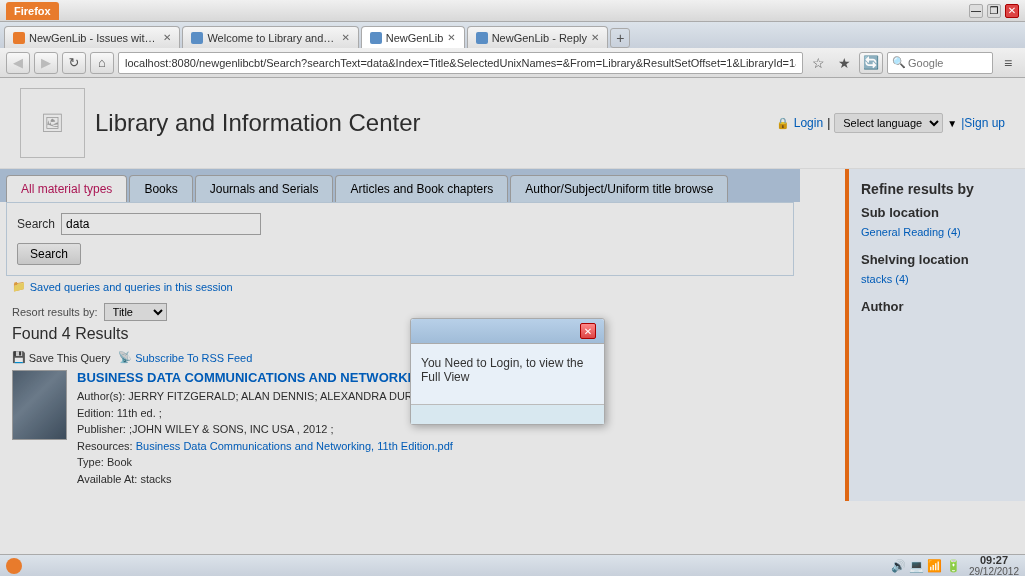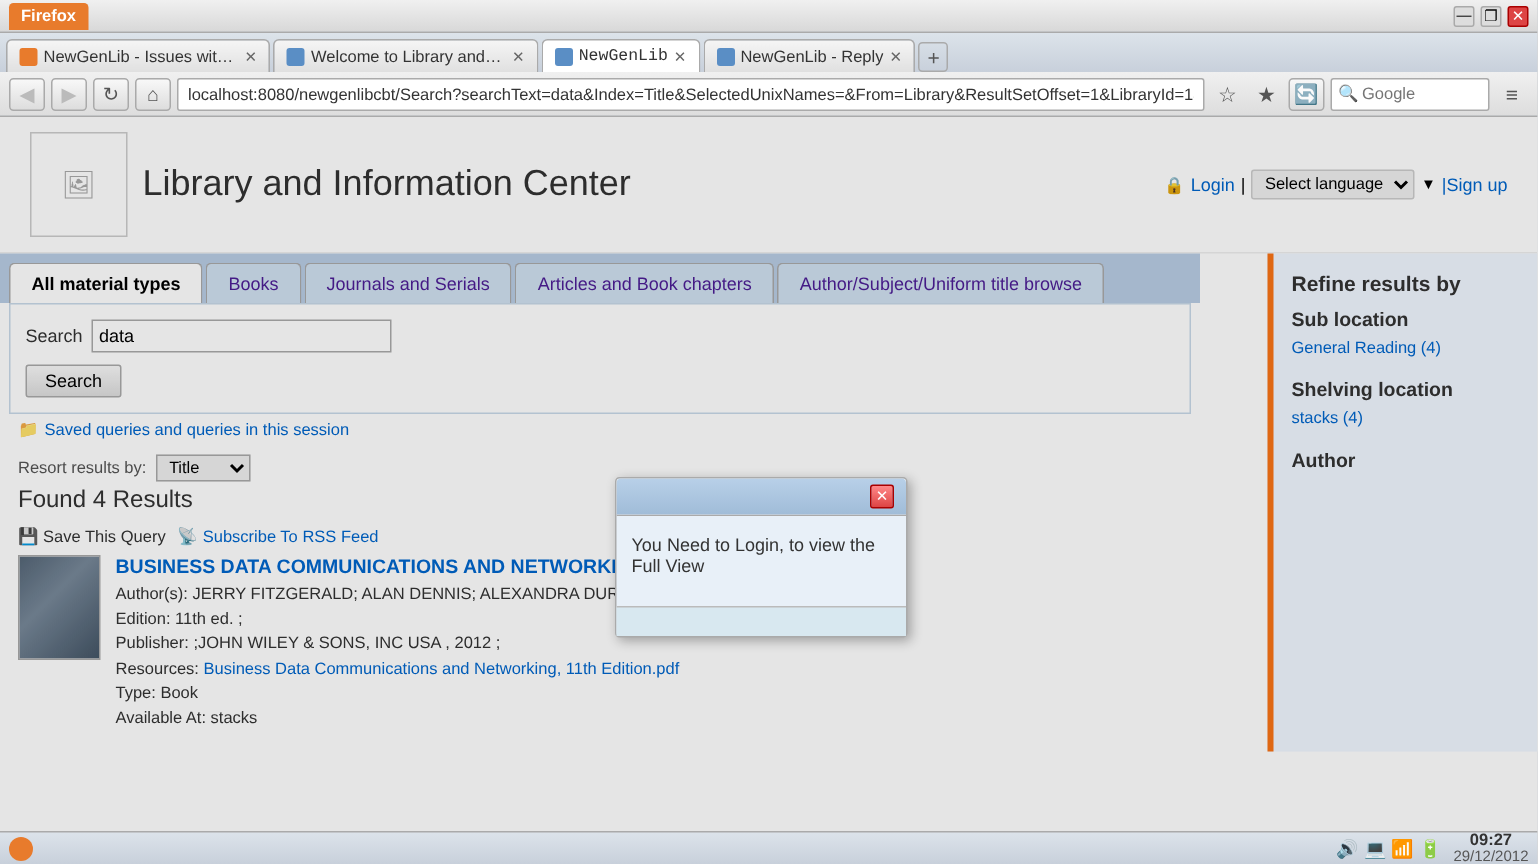--- a/index.html
+++ b/index.html
@@ -35,22 +35,22 @@
     .login-link { color: #0066cc; text-decoration: none; }
     .lang-select { font-size: 11px; padding: 2px 4px; border: 1px solid #ccc; border-radius: 2px; }
     .signup-link { color: #0066cc; text-decoration: none; }
 
     
     .nav-menu { background: #5a8ec5; display: flex; align-items: stretch; }
     .nav-menu a { color: white; text-decoration: none; padding: 6px 16px; font-size: 12px; display: flex; align-items: center; }
 
     
     .search-tabs { background: #b8cce4; display: flex; align-items: stretch; padding: 6px 6px 0 6px; gap: 2px; }
-    .tab-item { padding: 6px 14px; font-size: 12px; cursor: pointer; border-radius: 4px 4px 0 0; border: 1px solid #aaa; border-bottom: none; background: #d0e0f0; color: #4c1d95; }
-    .tab-item.active { background: white; font-weight: bold; color: #000000; }
+    .tab-item { padding: 6px 14px; font-size: 12px; cursor: pointer; border-radius: 4px 4px 0 0; border: 1px solid #aaa; border-bottom: none; background: #d0e0f0; color: #000000; }
+    .tab-item.active { background: white; font-weight: normal; color: #be185d; }
 
     
     .search-area { background: white; border: 1px solid #c8d8e8; margin: 0 6px; padding: 10px; }
     .search-row { display: flex; align-items: center; gap: 6px; margin-bottom: 8px; }
     .search-label { font-size: 12px; color: #333; }
     .search-input { width: 200px; height: 22px; border: 1px solid #aaa; padding: 0 4px; font-size: 12px; }
     .search-btn { padding: 3px 12px; background: linear-gradient(to bottom, #f8f8f8, #ddd); border: 1px solid #aaa; border-radius: 2px; cursor: pointer; font-size: 12px; }
 
     .saved-queries { display: flex; align-items: center; gap: 4px; font-size: 11px; color: #0066cc; text-decoration: none; }
     .folder-icon { color: #888; }
@@ -118,21 +118,21 @@
       <span style="overflow:hidden;text-overflow:ellipsis;white-space:nowrap;max-width:130px;">NewGenLib - Issues with NewGenLib ...</span>
       <span class="tab-close">✕</span>
     </div>
     <div class="browser-tab">
       <span style="width:12px;height:12px;background:#5a8ec5;border-radius:2px;margin-right:4px;flex-shrink:0;"></span>
       <span style="overflow:hidden;text-overflow:ellipsis;white-space:nowrap;max-width:130px;">Welcome to Library and Information ....</span>
       <span class="tab-close">✕</span>
     </div>
     <div class="browser-tab active">
       <span style="width:12px;height:12px;background:#5a8ec5;border-radius:2px;margin-right:4px;flex-shrink:0;"></span>
-      <span style="overflow:hidden;text-overflow:ellipsis;white-space:nowrap;max-width:80px;font-family:Liberation Mono, monospace;">NewGenLib</span>
+      <span style="overflow:hidden;text-overflow:ellipsis;white-space:nowrap;max-width:80px;">NewGenLib</span>
       <span class="tab-close">✕</span>
     </div>
     <div class="browser-tab">
       <span style="width:12px;height:12px;background:#5a8ec5;border-radius:2px;margin-right:4px;flex-shrink:0;"></span>
       <span style="overflow:hidden;text-overflow:ellipsis;white-space:nowrap;max-width:100px;">NewGenLib - Reply</span>
       <span class="tab-close">✕</span>
     </div>
     <div class="new-tab-btn">+</div>
   </div>
 

